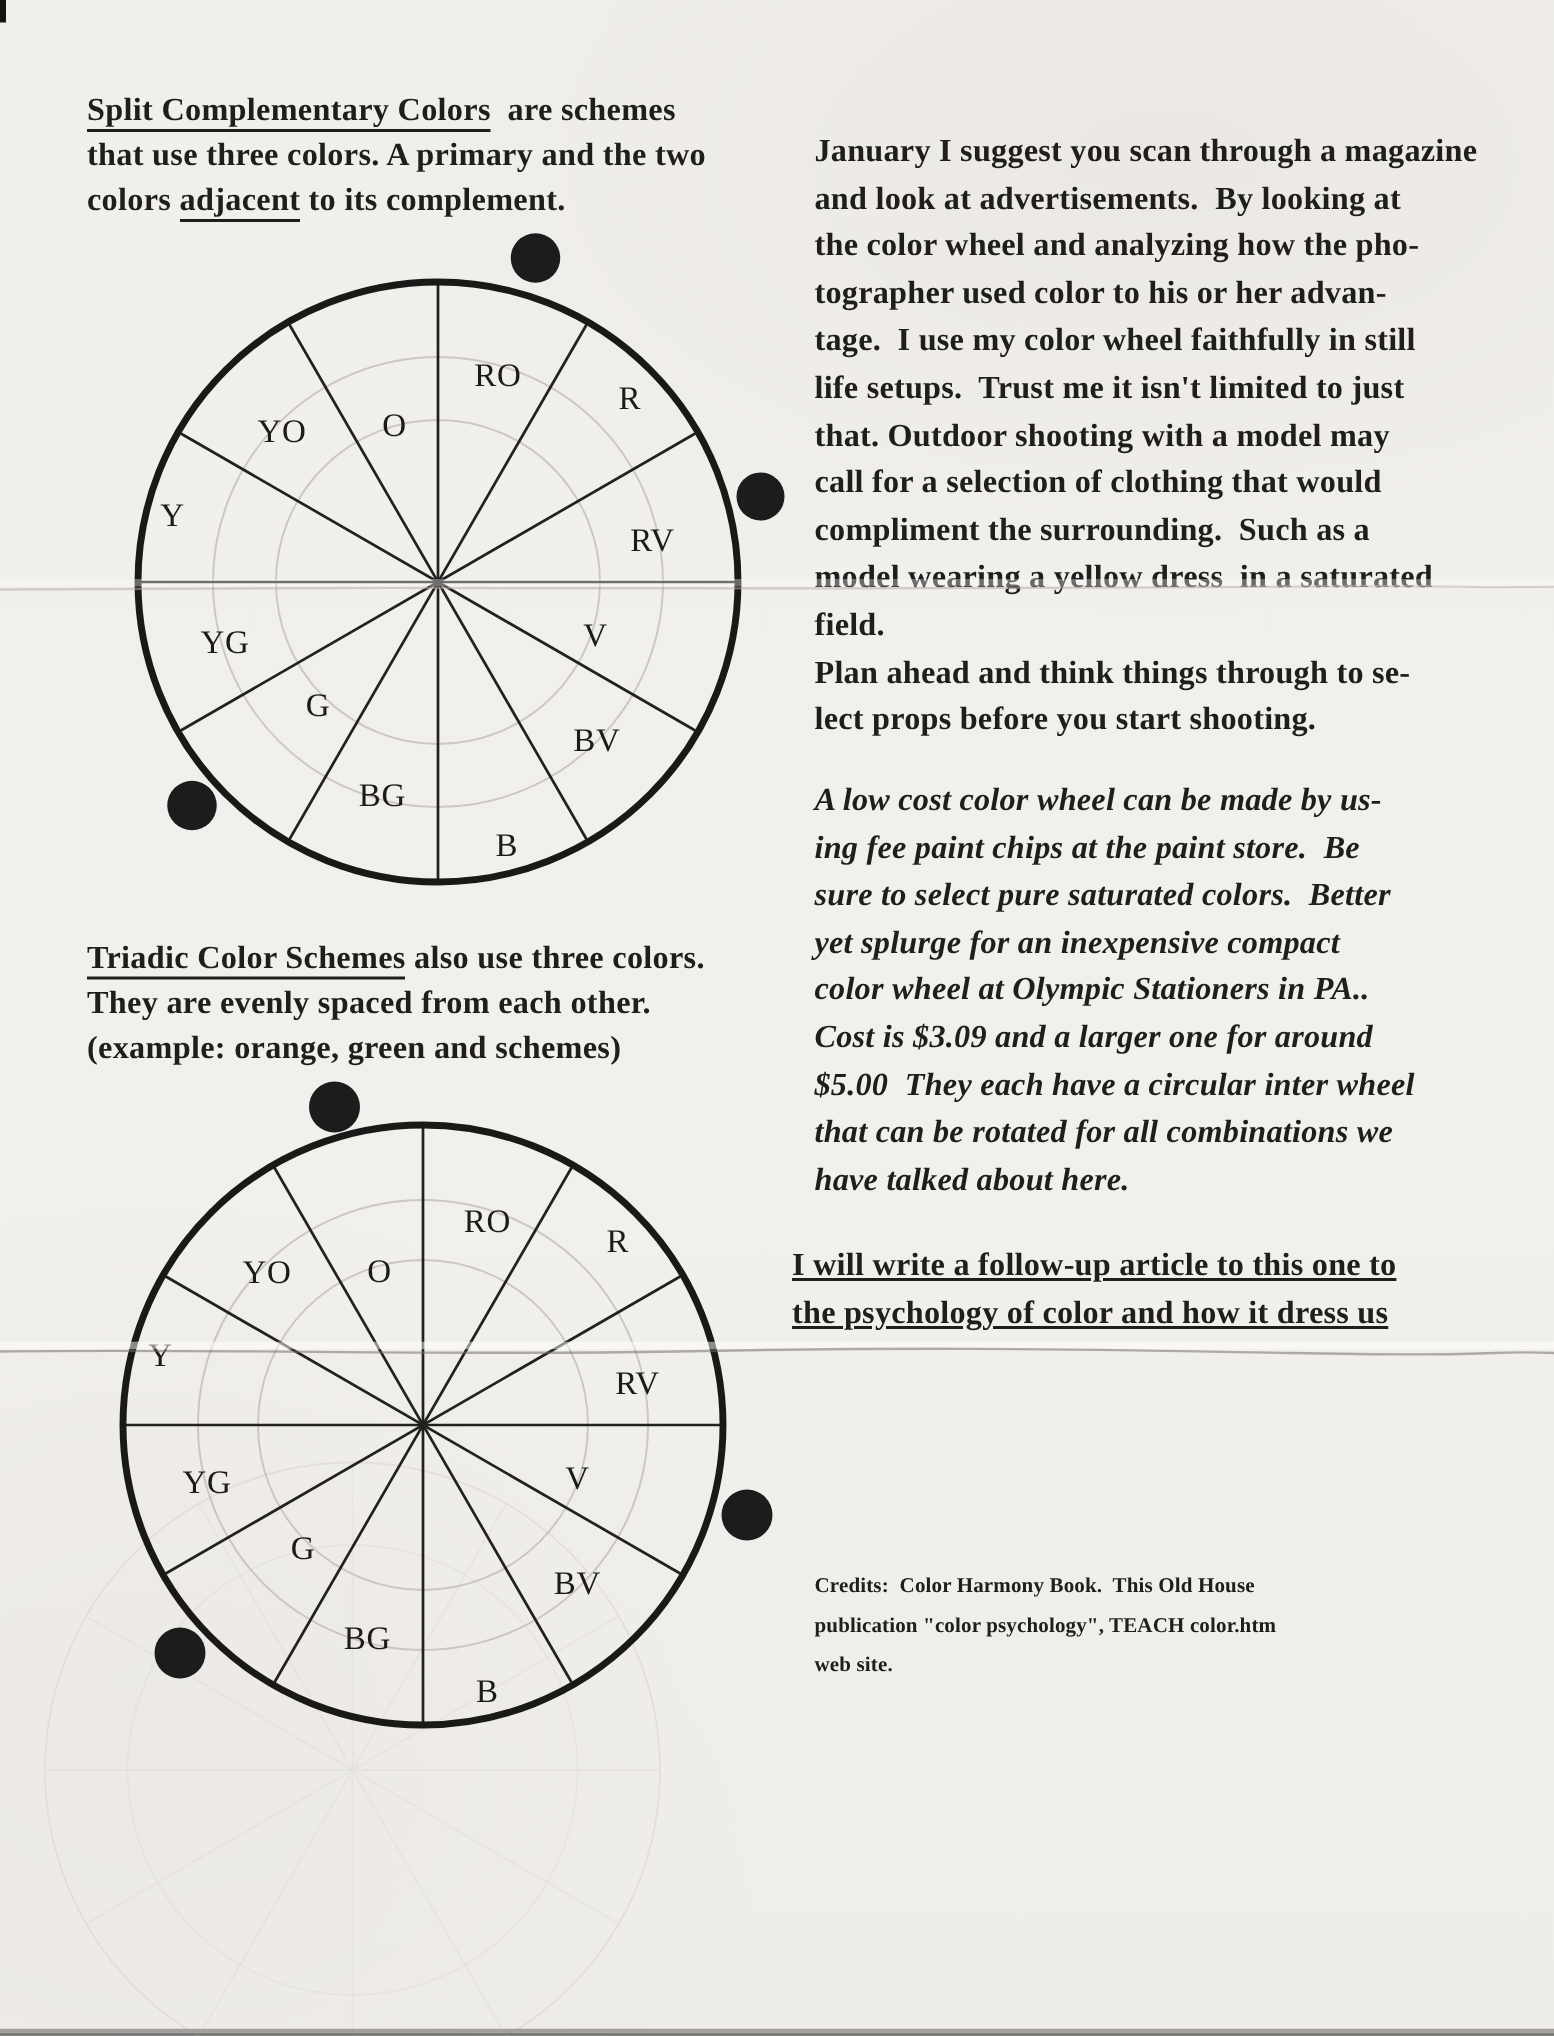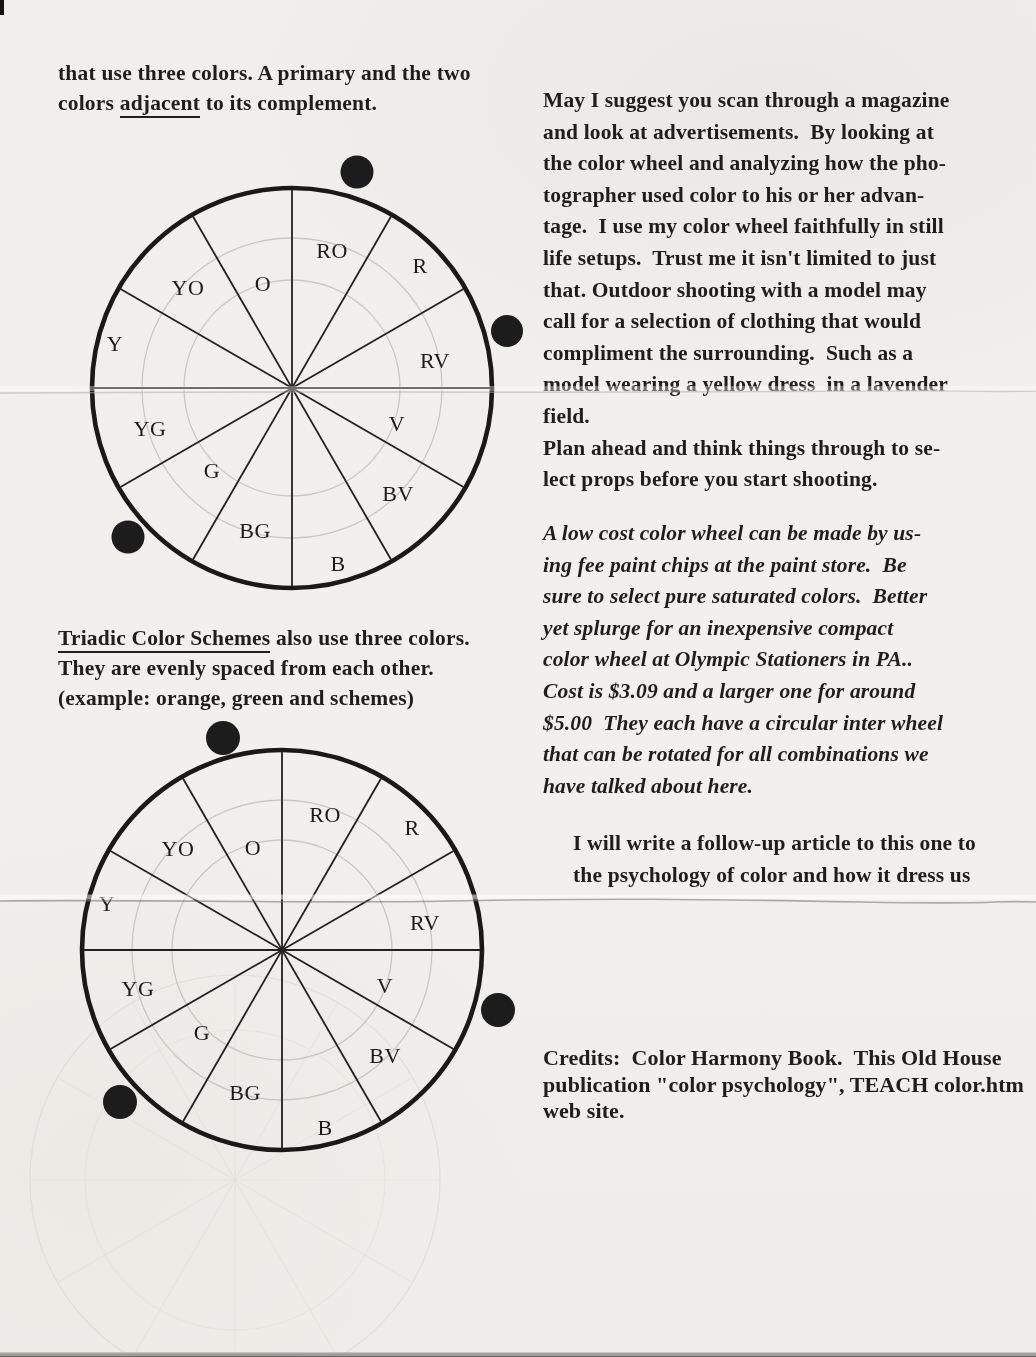--- a/index.html
+++ b/index.html
@@ -20,21 +20,21 @@
   #diagram-svg{z-index:1;}
   .textblock{position:absolute;z-index:2;}
   .line{white-space:pre;}
   .heading .line{
     font-size:21.5px;line-height:30px;font-weight:700;letter-spacing:.2px;
   }
   .para .line{
     font-size:21.5px;line-height:31.6px;font-weight:700;letter-spacing:.15px;
   }
   .credits .line{
-    font-size:22px;line-height:26.6px;font-weight:700;letter-spacing:.1px;
+    font-size:14px;line-height:26.6px;font-weight:700;letter-spacing:.1px;
   }
   .u{border-bottom:2.2px solid #1f1e1c;padding-bottom:1px;}
   .wheel-label{
     font-family:"Liberation Serif", serif;
     font-size:22px;fill:#1c1b19;font-weight:400;letter-spacing:.5px;
   }
 </style>
 </head>
 <body>
 
@@ -99,59 +99,60 @@
         <text x="385" y="1055" text-anchor="middle" dominant-baseline="central" class="wheel-label">BV</text>
         <text x="245" y="1092" text-anchor="middle" dominant-baseline="central" class="wheel-label">BG</text>
         <text x="325" y="1127" text-anchor="middle" dominant-baseline="central" class="wheel-label">B</text>
         <circle cx="223" cy="738" r="17" fill="#1c1c1c"></circle>
         <circle cx="498" cy="1010" r="17" fill="#1c1c1c"></circle>
         <circle cx="120" cy="1102" r="17" fill="#1c1c1c"></circle>
       </g>
     </svg>
 
   <div class="textblock heading" id="heading-split" style="left:58px;top:58px;">
+      <div class="line"><span class="u">Split Complementary Colors</span><span>  are schemes</span></div>
       <div class="line"><span>that use three colors. A primary and the two</span></div>
       <div class="line"><span>colors </span><span class="u">adjacent</span><span> to its complement.</span></div>
     </div>
 
   <div class="textblock heading" id="heading-triadic" style="left:58px;top:623px;">
       <div class="line"><span class="u">Triadic Color Schemes</span><span> also use three colors.</span></div>
       <div class="line"><span>They are evenly spaced from each other.</span></div>
       <div class="line"><span>(example: orange, green and schemes)</span></div>
     </div>
 
   <div class="textblock para" id="para-0" style="left:543px;top:85px;">
-      <div class="line">May I suggest you scan through a magazine</div>
+      <div class="line">January I suggest you scan through a magazine</div>
       <div class="line">and look at advertisements.  By looking at</div>
       <div class="line">the color wheel and analyzing how the pho-</div>
       <div class="line">tographer used color to his or her advan-</div>
       <div class="line">tage.  I use my color wheel faithfully in still</div>
       <div class="line">life setups.  Trust me it isn't limited to just</div>
       <div class="line">that. Outdoor shooting with a model may</div>
       <div class="line">call for a selection of clothing that would</div>
       <div class="line">compliment the surrounding.  Such as a</div>
-      <div class="line">model wearing a yellow dress  in a lavender</div>
+      <div class="line">model wearing a yellow dress  in a saturated</div>
       <div class="line">field.</div>
       <div class="line">Plan ahead and think things through to se-</div>
       <div class="line">lect props before you start shooting.</div>
     </div>
 
   <div class="textblock para" id="para-1" style="left:543px;top:518px;font-style:italic;">
       <div class="line">A low cost color wheel can be made by us-</div>
       <div class="line">ing fee paint chips at the paint store.  Be</div>
       <div class="line">sure to select pure saturated colors.  Better</div>
       <div class="line">yet splurge for an inexpensive compact</div>
       <div class="line">color wheel at Olympic Stationers in PA..</div>
       <div class="line">Cost is $3.09 and a larger one for around</div>
       <div class="line">$5.00  They each have a circular inter wheel</div>
       <div class="line">that can be rotated for all combinations we</div>
       <div class="line">have talked about here.</div>
     </div>
 
-  <div class="textblock para" id="para-2" style="left:573px;top:828px;">
+  <div class="textblock para" id="para-2" style="left:528px;top:828px;text-decoration:underline;">
       <div class="line">I will write a follow-up article to this one to</div>
       <div class="line">the psychology of color and how it dress us</div>
     </div>
 
   <div class="textblock credits" id="credits" style="left:543px;top:1045px;">
       <div class="line">Credits:  Color Harmony Book.  This Old House</div>
       <div class="line">publication "color psychology", TEACH color.htm</div>
       <div class="line">web site.</div>
     </div>
 

